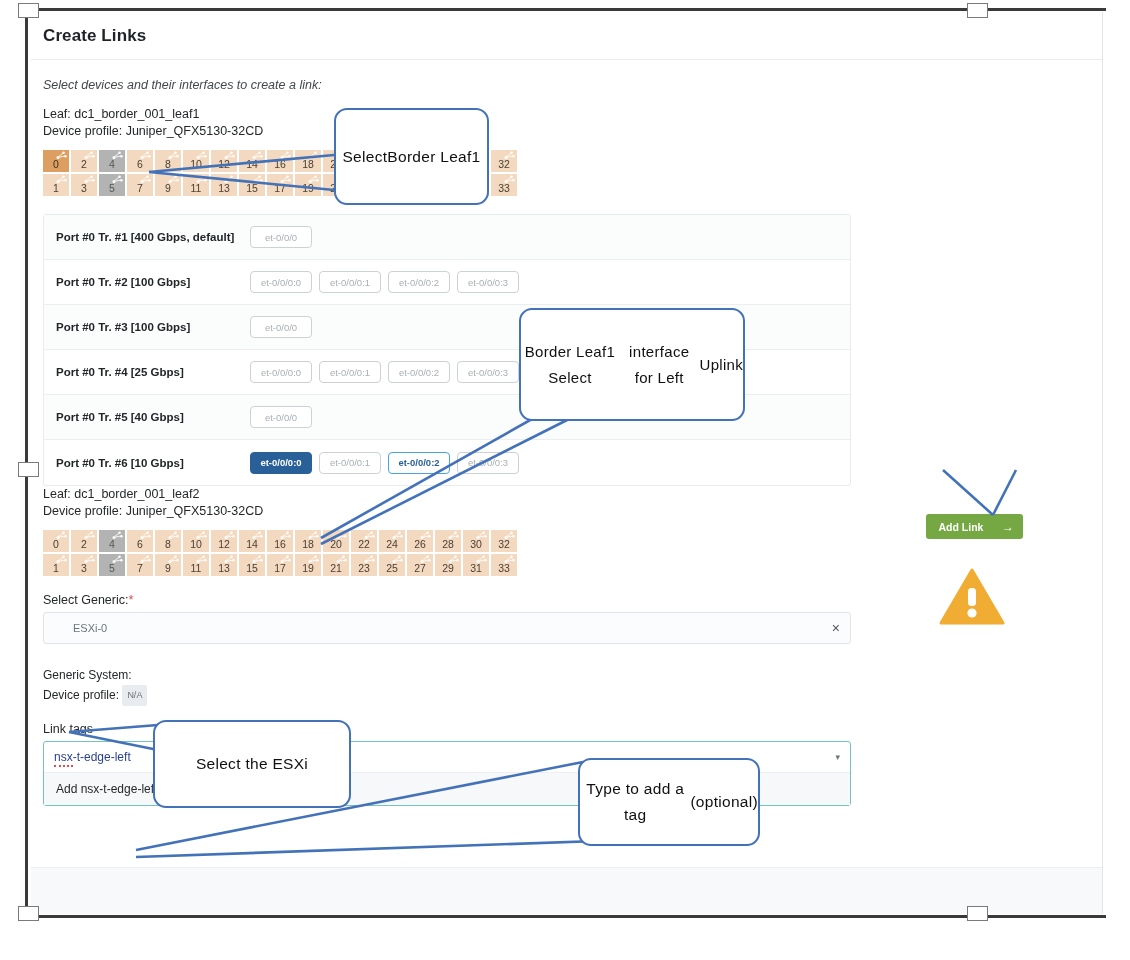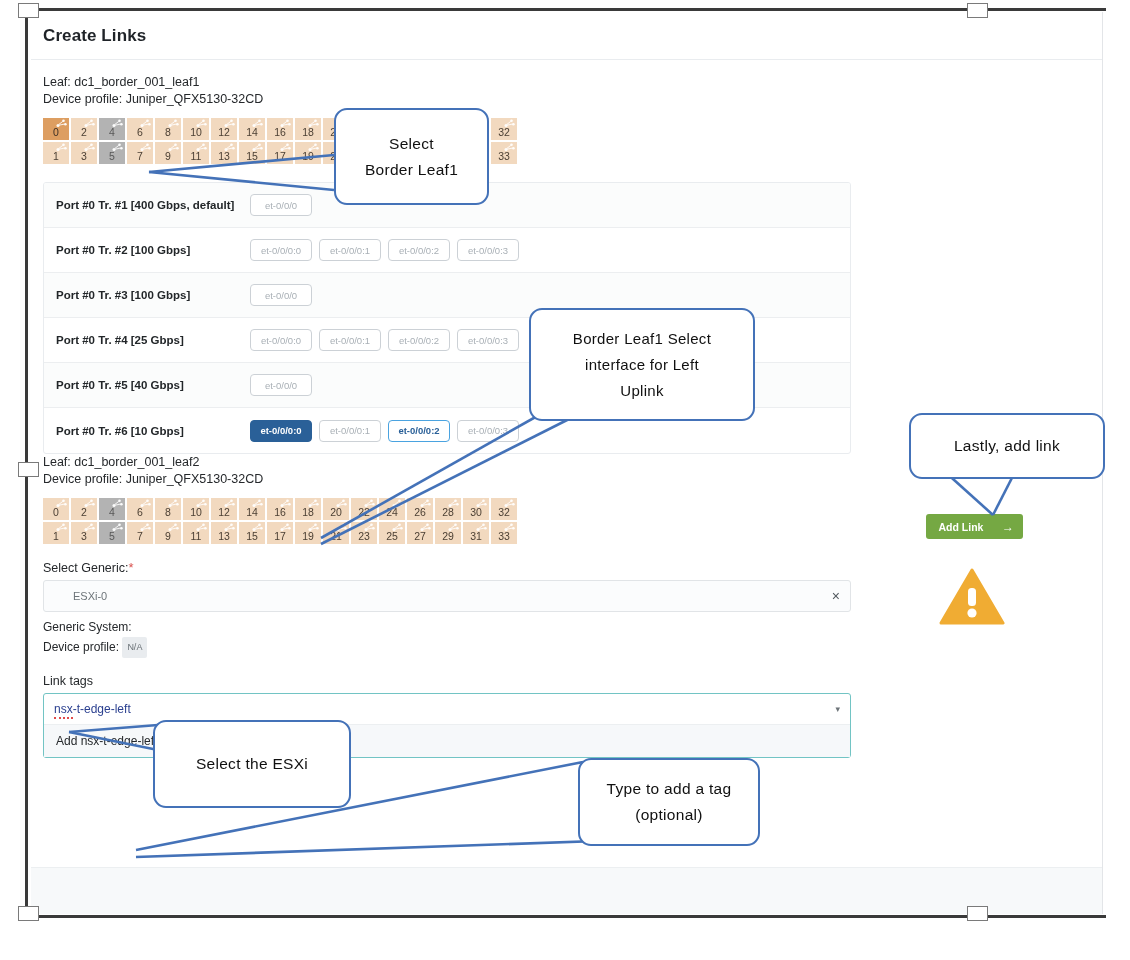--- a/index.html
+++ b/index.html
@@ -143,21 +143,21 @@
     background: #fbfcfd;
     border-radius: 3px;
     display: flex; align-items: center;
     padding: 0 10px;
     font-size: 11px; color: #6d7479;
     cursor: pointer;
   }
   #generic-select .gs-val { flex: 1; padding-left: 19px; }
   #generic-select .gs-clear { font-size: 14px; color: #51585e; }
 
-  .meta-line { font-size: 12px; color: #25282b; line-height: 19px; margin-top: 6px; }
+  .meta-line { font-size: 12px; color: #25282b; line-height: 19px; margin-top: 22px; }
   .meta-line .na-badge {
     display: inline-block;
     background: #e9ecef; color: #6b7177;
     font-size: 9px; padding: 1px 5px; border-radius: 2px;
     vertical-align: 1px;
   }
 
   
   #link-tags-label { font-size: 12.5px; color: #25282b; margin: 16px 0 5px 0; }
   #link-tags-combo {
@@ -210,30 +210,30 @@
     width: 66px; height: 58px;
   }
 
   
   .callout {
     position: absolute;
     background: #ffffff;
     border: 2.4px solid #4472b8;
     border-radius: 13px;
     z-index: 25;
-    display: flex; flex-direction: column;
+    display: flex; 
     align-items: center; justify-content: center;
     text-align: center;
     color: #101010;
     font-size: 15.5px;
     line-height: 26px;
     letter-spacing: .3px;
   }
   #callout-select-leaf   { left: 303px; top: 48px;  width: 155px; height: 97px; }
-  #callout-iface        { left: 498px; top: 248px; width: 226px; height: 113px; font-size: 15px; }
+  #callout-iface        { left: 488px; top: 248px; width: 226px; height: 113px; font-size: 15px; }
   #callout-add-link     { left: 878px; top: 353px; width: 196px; height: 66px; }
   #callout-esxi         { left: 122px; top: 660px; width: 198px; height: 88px; }
   #callout-tag          { left: 547px; top: 698px; width: 182px; height: 88px; }
 
   #leader-svg {
     position: absolute;
     left: 0; top: 0; width: 1072px; height: 902px;
     z-index: 20;
     pointer-events: none;
   }
@@ -249,20 +249,21 @@
 <div class="sel-handle" id="handle-br"></div>
 
 <div id="app-panel">
 
   <div id="panel-header">
     <span id="panel-title">Create Links</span>
   </div>
 
   <div id="panel-body">
 
+    <div class="intro-text">Select devices and their interfaces to create a link:</div>
 
     <div>
       <div class="dev-line">Leaf: dc1_border_001_leaf1</div>
       <div class="dev-line">Device profile: Juniper_QFX5130-32CD</div>
       <div class="port-grid" id="grid-1">
           <div class="port-row">
             <div class="port-cell selected">
               <svg class="pico" viewBox="0 0 11 9">
                 <circle cx="2" cy="6.5" r="1.5" fill="#fff"></circle>
                 <circle cx="7.5" cy="1.7" r="1.3" fill="#fff"></circle>
@@ -1004,23 +1005,20 @@
       <span>Select</span>
       <span>Border Leaf1</span>
     </div>
 
     <div class="callout" id="callout-iface">
       <span>Border Leaf1 Select</span>
       <span>interface for Left</span>
       <span>Uplink</span>
     </div>
 
-    <div class="callout" id="callout-add-link">
-      <span>Lastly, add link</span>
-    </div>
 
     <div class="callout" id="callout-esxi">
       <span>Select the ESXi</span>
     </div>
 
     <div class="callout" id="callout-tag">
       <span>Type to add a tag</span>
       <span>(optional)</span>
     </div>
 

